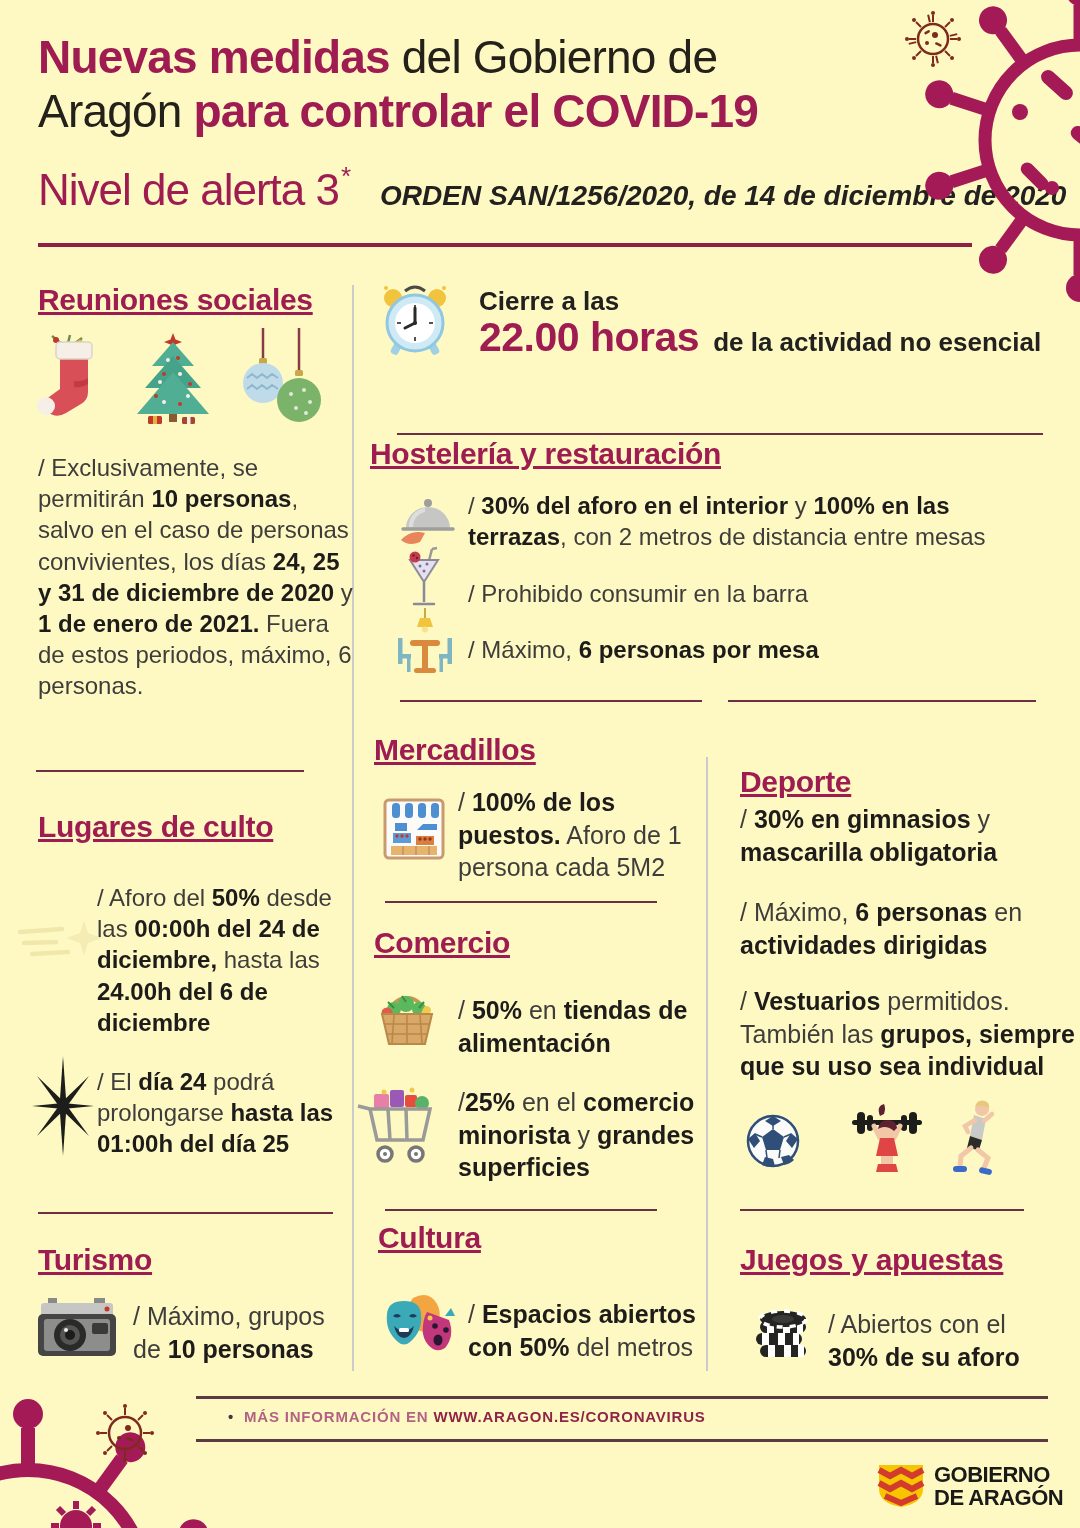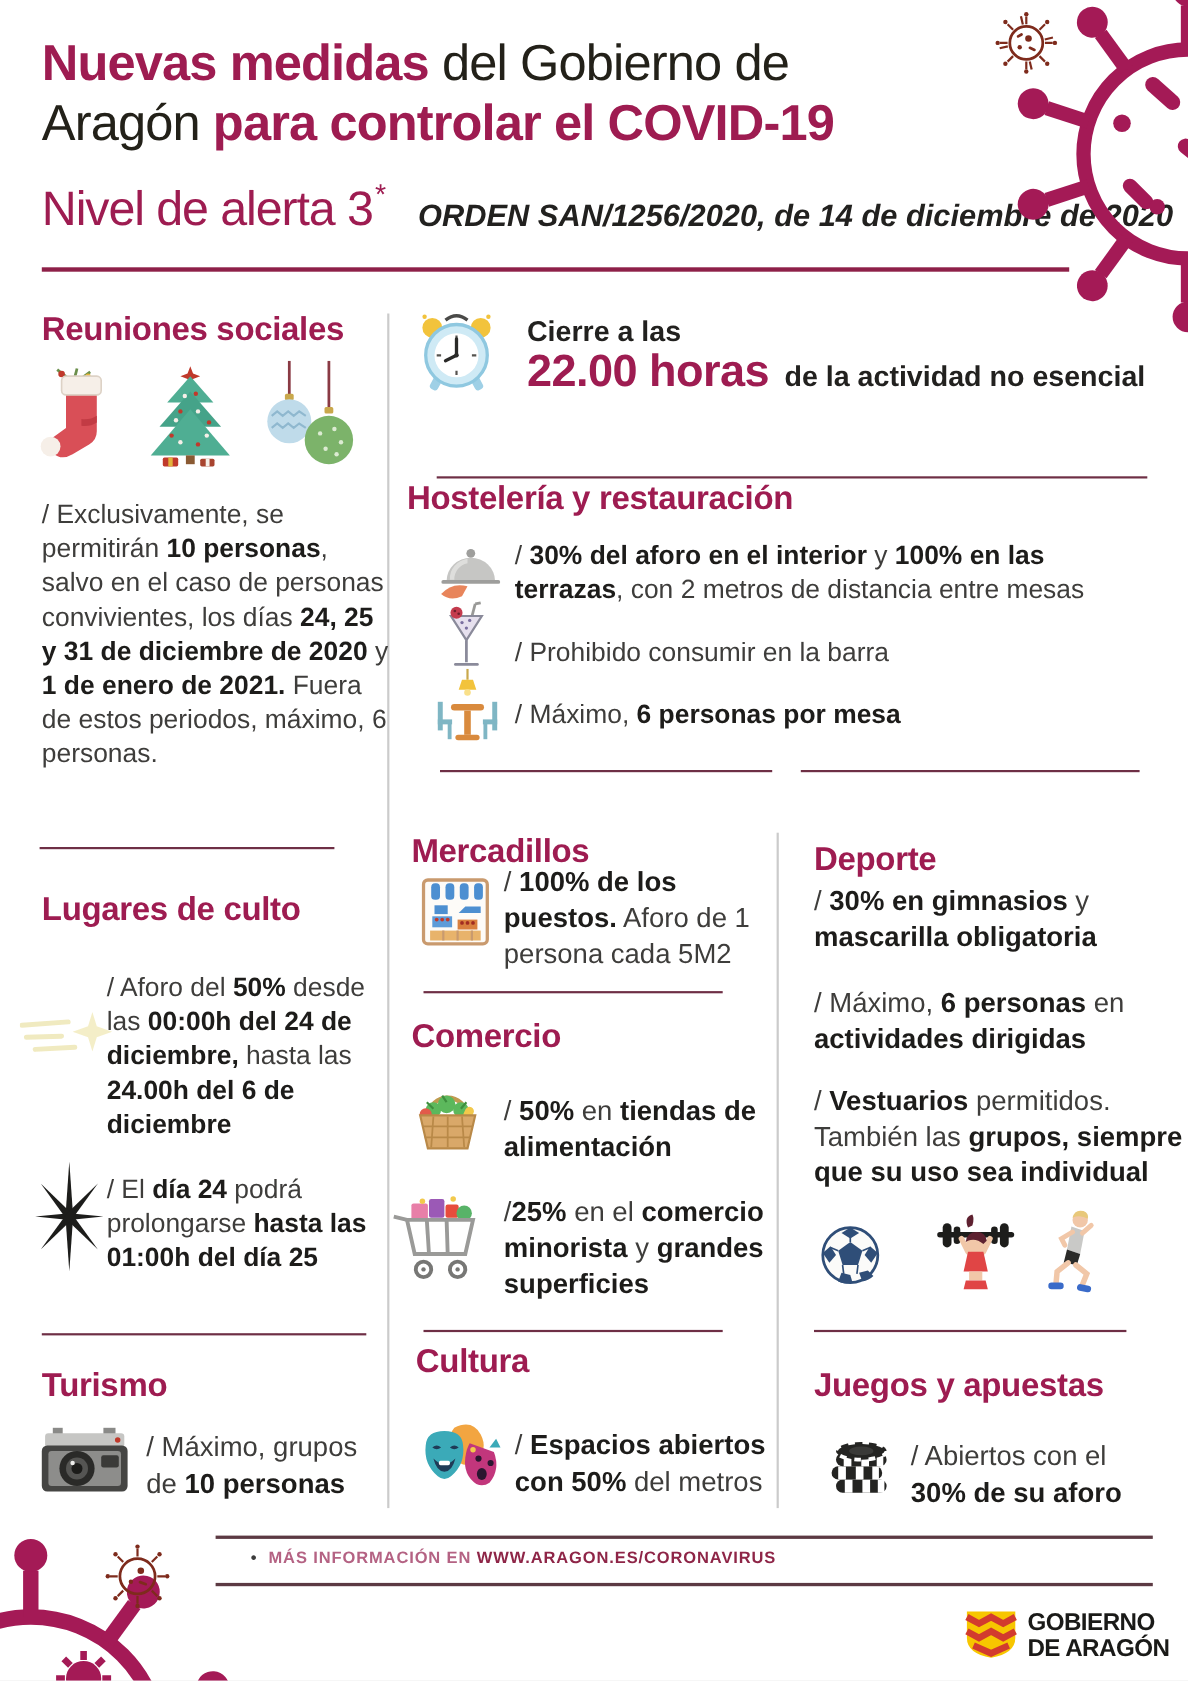--- a/index.html
+++ b/index.html
@@ -1,21 +1,21 @@
 <!DOCTYPE html>
 <html><head>
 <meta charset="utf-8">
 <style>
   :root{
     --maroon:#9E1C51; --virus:#A41A56; --dark:#1D1C1A; --body:#3E3D3B;
     --rule:#6E2F45; --greyline:#CBCBCB;
   }
   html,body{margin:0;padding:0;background:#e8e8e8;}
   .page{
-    position:relative;width:1080px;height:1528px;margin:0 auto;background:#ffffff;
+    position:relative;width:1080px;height:1528px;margin:0 auto;background:#fef9c3;
     overflow:hidden;font-family:"Liberation Sans","DejaVu Sans",sans-serif;color:var(--body);
   }
   
   .title{position:absolute;left:38px;top:30px;width:880px;margin:0;font-size:46px;
          font-weight:400;line-height:1.18;letter-spacing:-0.8px;white-space:pre-line;}
   .seg-b{font-weight:700;color:#1D1C1A;}
   .seg-maroon{color:var(--maroon);}
   .seg-dark{color:#232119;}
   .alert-row{position:absolute;left:38px;top:165px;display:flex;align-items:baseline;gap:32px;}
   .alert{font-size:44px;color:var(--maroon);font-weight:400;letter-spacing:-1px;}
@@ -29,26 +29,26 @@
   .rule{position:absolute;height:2px;background:var(--rule);}
   .r-l1{left:36px;top:770px;width:268px;}
   .r-l2{left:38px;top:1212px;width:295px;}
   .r-c0{left:397px;top:433px;width:646px;}
   .r-c1a{left:400px;top:700px;width:302px;}
   .r-c1b{left:728px;top:700px;width:308px;}
   .r-c2{left:385px;top:901px;width:272px;}
   .r-c3{left:385px;top:1209px;width:272px;}
   .r-r1{left:740px;top:1209px;width:284px;}
   
-  .sec{position:absolute;margin:0;font-size:30px;font-weight:700;color:var(--maroon);letter-spacing:-0.3px;}
+  .sec{position:absolute;margin:0;font-size:30px;font-weight:700;color:var(--maroon);letter-spacing:-0.3px;text-decoration:underline;}
   .t-reuniones{left:38px;top:283px;}
   .t-culto{left:38px;top:810px;}
   .t-turismo{left:38px;top:1243px;}
   .t-host{left:370px;top:437px;text-align:right;}
-  .t-mercadillos{left:374px;top:733px;margin-top:25px;}
+  .t-mercadillos{left:374px;top:733px;}
   .t-comercio{left:374px;top:926px;}
   .t-cultura{left:378px;top:1181px;margin-top:40px;}
   .t-deporte{left:740px;top:733px;margin-top:32px;}
   .t-juegos{left:740px;top:1243px;}
   
   .txt{position:absolute;margin:0;font-size:24px;line-height:1.3;color:var(--body);}
   .p-reuniones{left:38px;top:452px;width:315px;}
   .p-culto1{left:97px;top:882px;width:250px;}
   .p-culto2{left:97px;top:1066px;width:250px;}
   .p-turismo{left:133px;top:1300px;width:215px;font-size:25px;}

